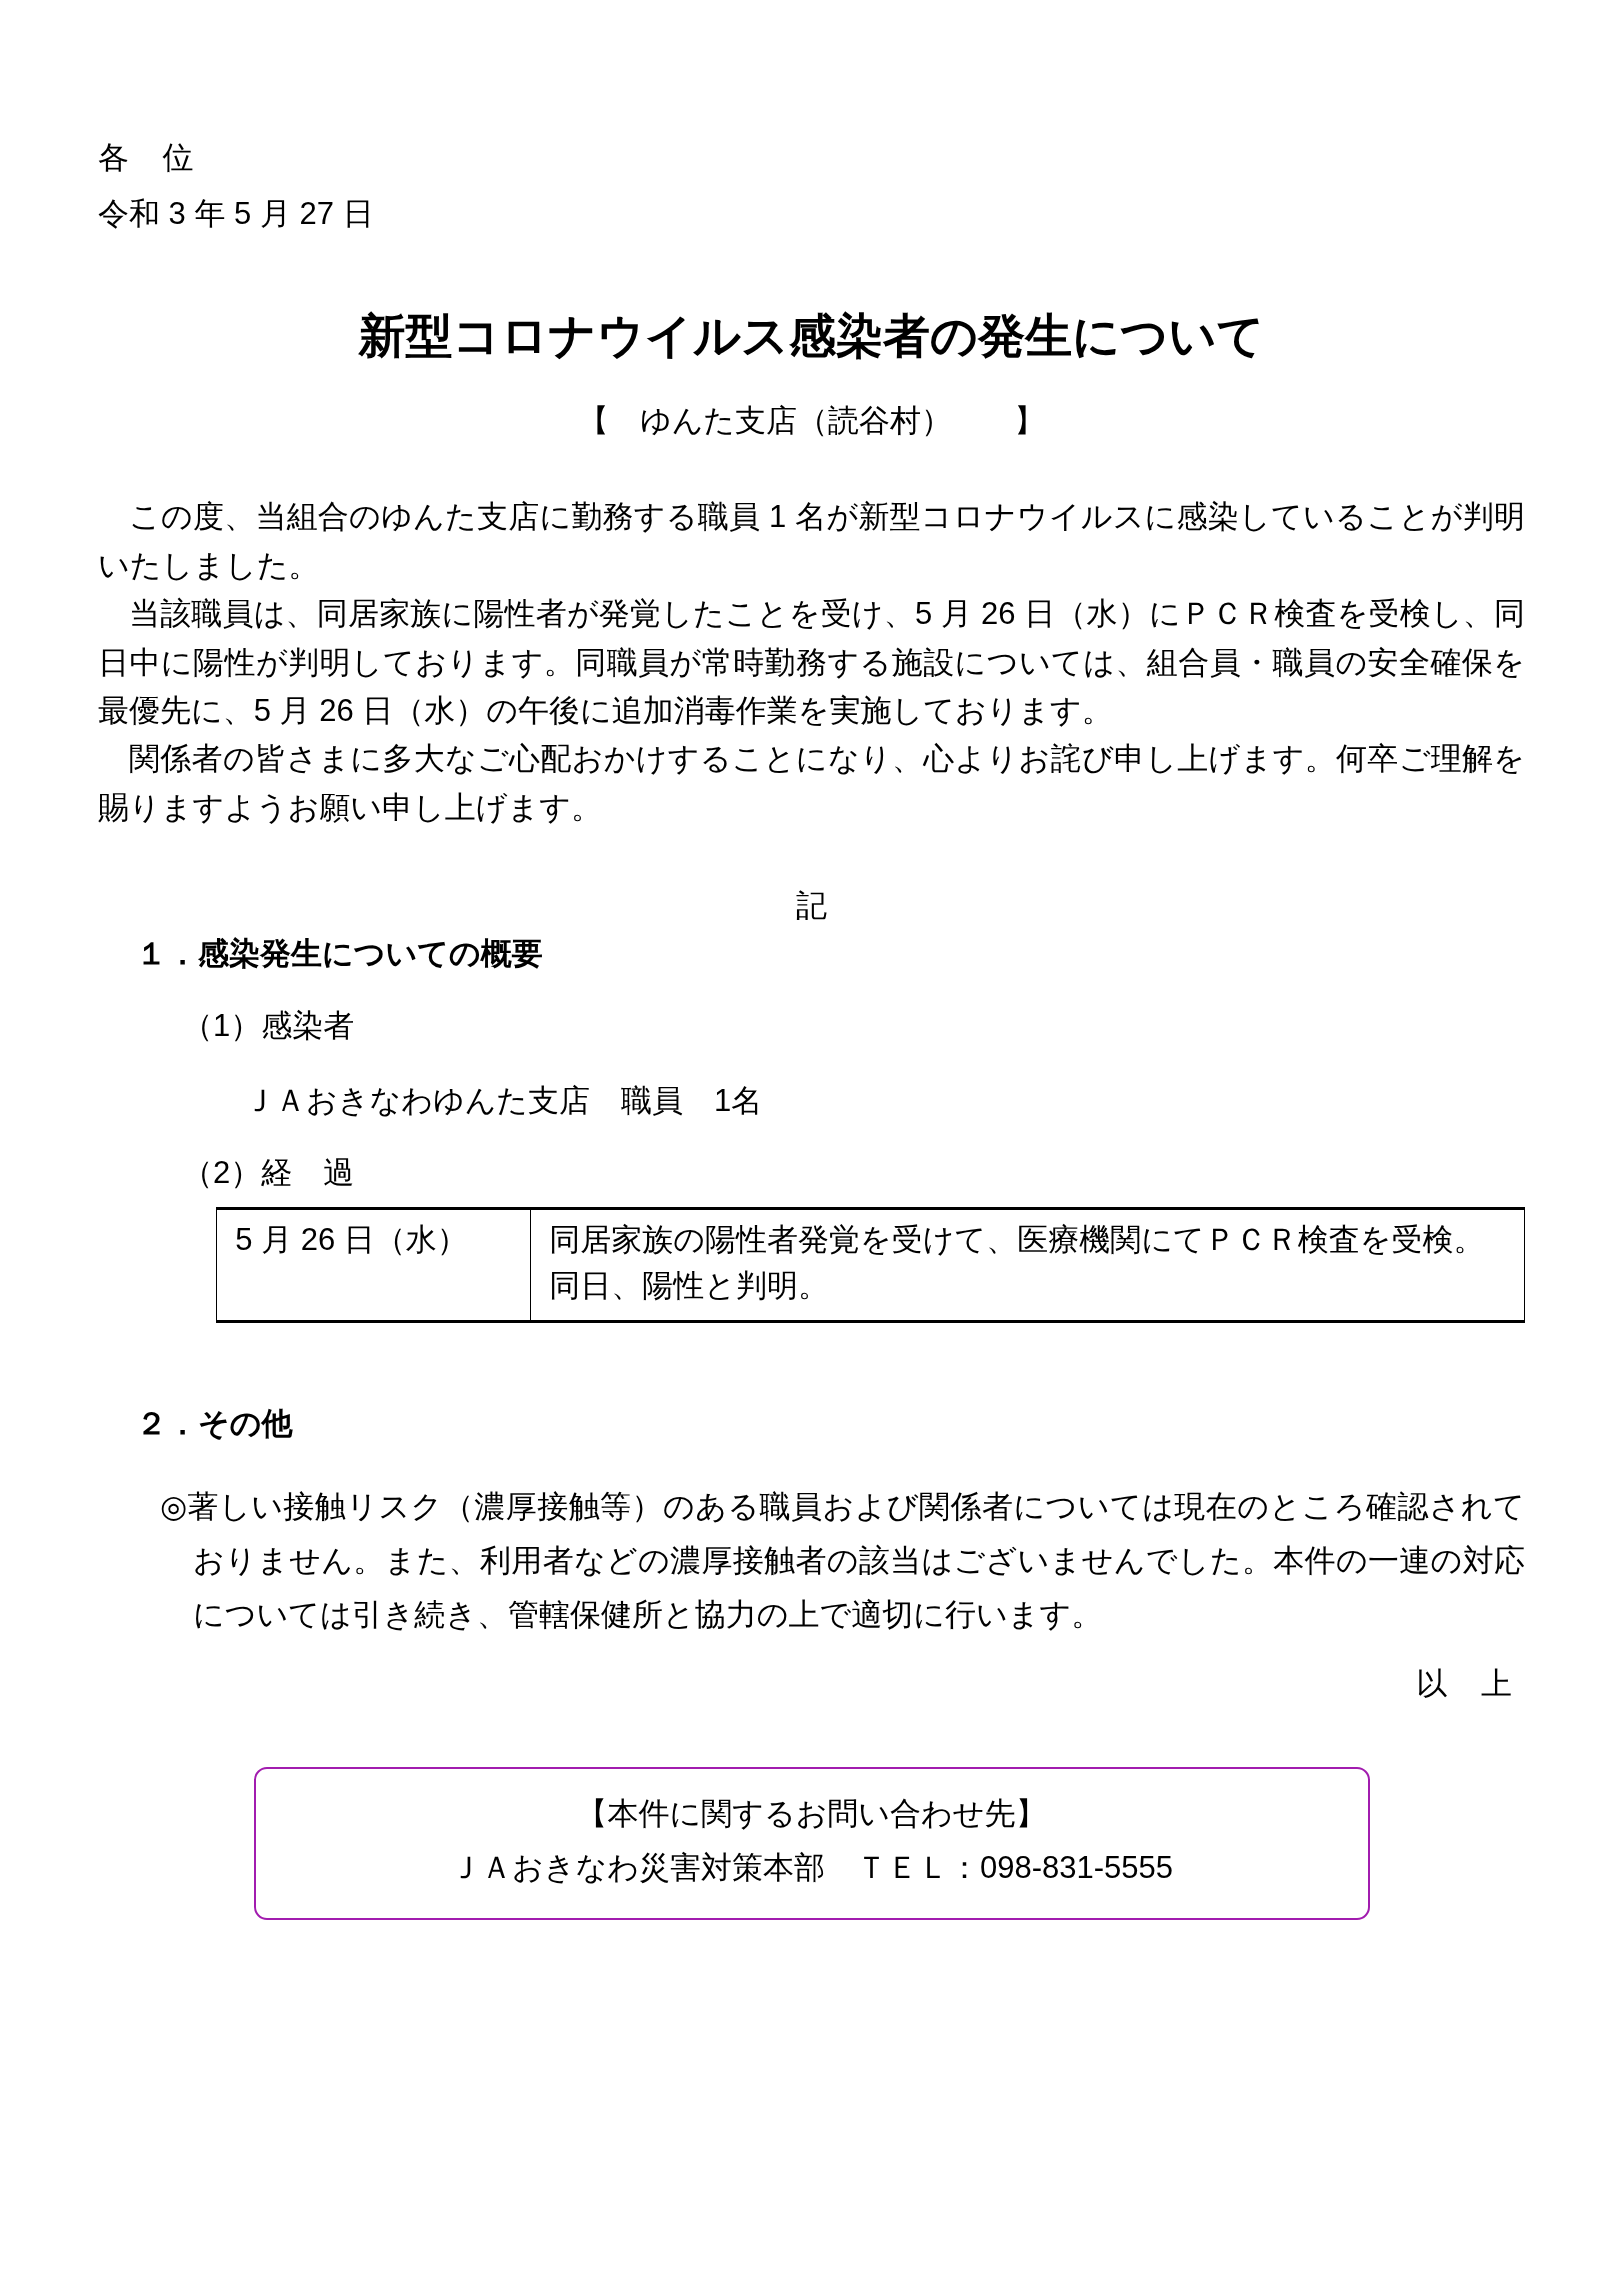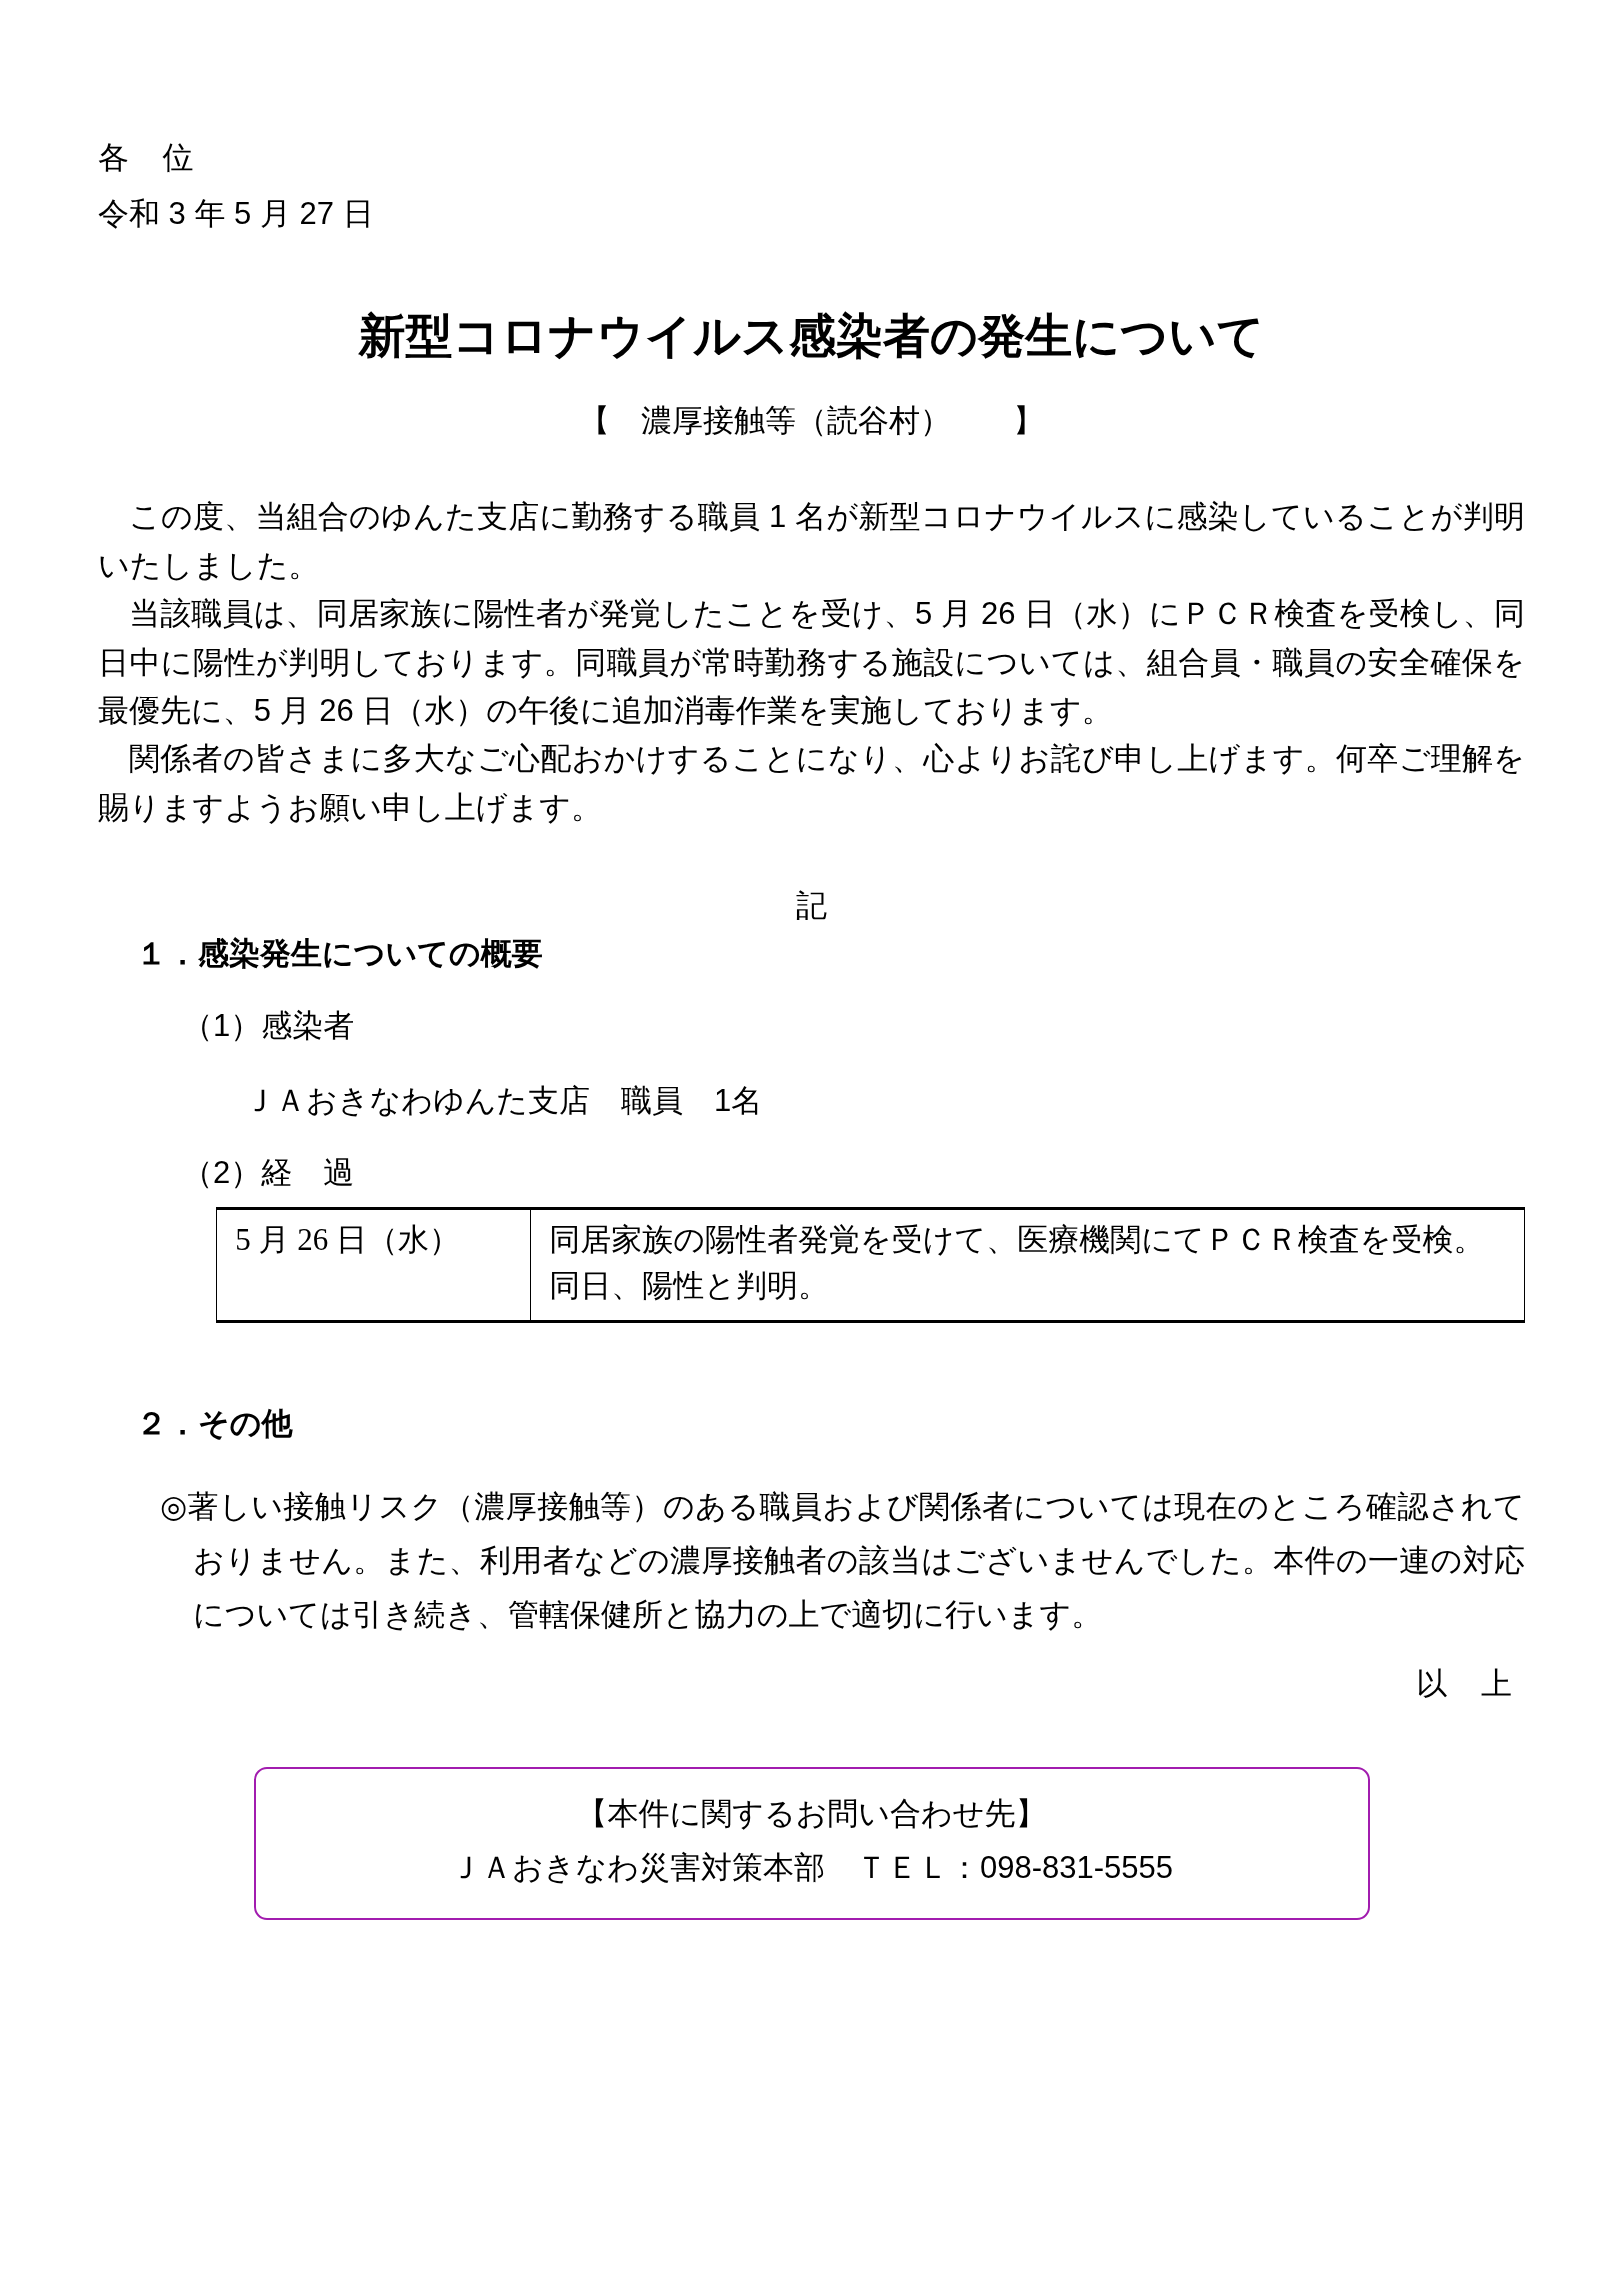--- a/index.html
+++ b/index.html
@@ -42,21 +42,20 @@
     width: calc(100% - 118px);
     border-top: 3.3px solid #000;
     border-bottom: 3.3px solid #000;
   }
   .progress-table td {
     border-left: 1.3px solid #000;
     border-right: 1.3px solid #000;
     vertical-align: top;
     padding: 6.5px 17px 10.5px 18.3px;
     line-height: 1.5;
-    font-family: Liberation Serif, serif;
   }
   .progress-table td.date-col { width: 314px; }
   .sec2-heading { margin-top: 77px; }
   .note {
     margin-top: 31px;
     padding-left: 95px;
     text-indent: -33px;
     text-align: justify;
     line-height: 1.75;
   }
@@ -76,21 +75,21 @@
 <div class="page">
 
   <div class="recipient">各　位</div>
 
   <div class="date-block">
     <div>令和 3 年 5 月 27 日</div>
   </div>
 
   <div class="doc-title">新型コロナウイルス感染者の発生について</div>
 
-  <div class="doc-subtitle">【　濃厚接触等（読谷村）　　】</div>
+  <div class="doc-subtitle">【　ゆんた支店（読谷村）　　】</div>
 
   <div class="body-paragraphs">
     <p>この度、当組合のゆんた支店に勤務する職員 1 名が新型コロナウイルスに感染していることが判明いたしました。</p>
     <p>当該職員は、同居家族に陽性者が発覚したことを受け、5 月 26 日（水）にＰＣＲ検査を受検し、同日中に陽性が判明しております。同職員が常時勤務する施設については、組合員・職員の安全確保を最優先に、5 月 26 日（水）の午後に追加消毒作業を実施しております。</p>
     <p>関係者の皆さまに多大なご心配おかけすることになり、心よりお詫び申し上げます。何卒ご理解を賜りますようお願い申し上げます。</p>
   </div>
 
   <div class="record-marker">記</div>
 
   <div class="section-heading sec1-heading">１．感染発生についての概要</div>

